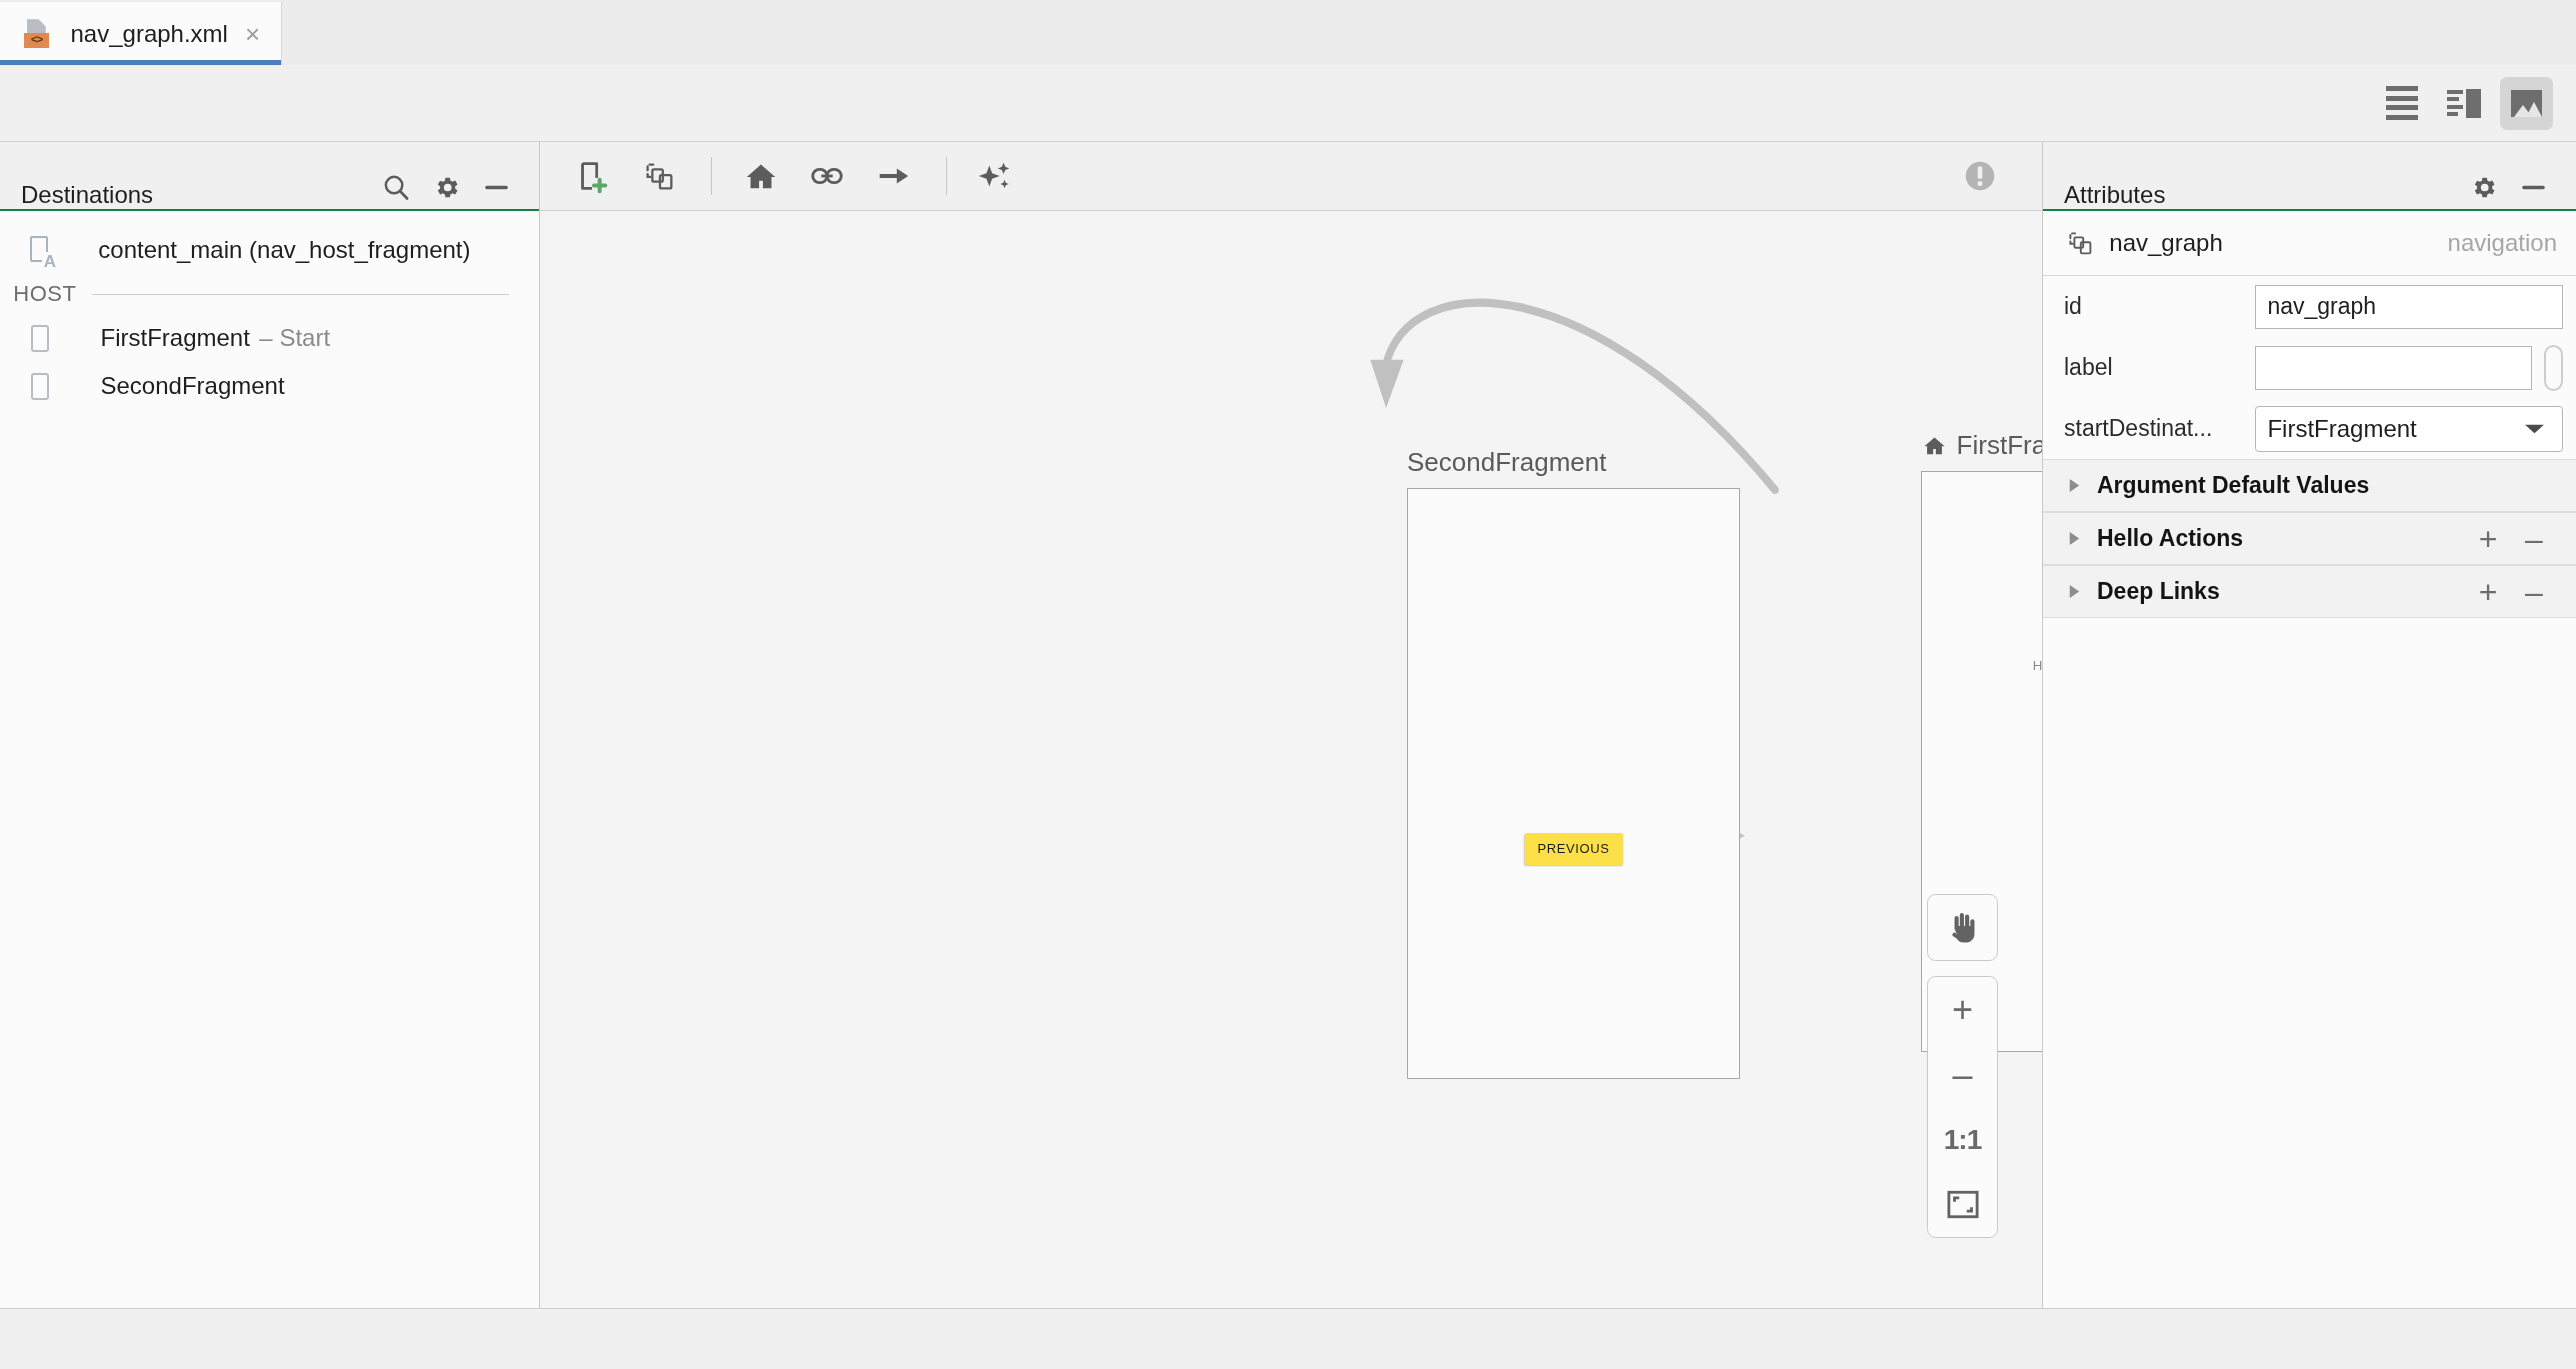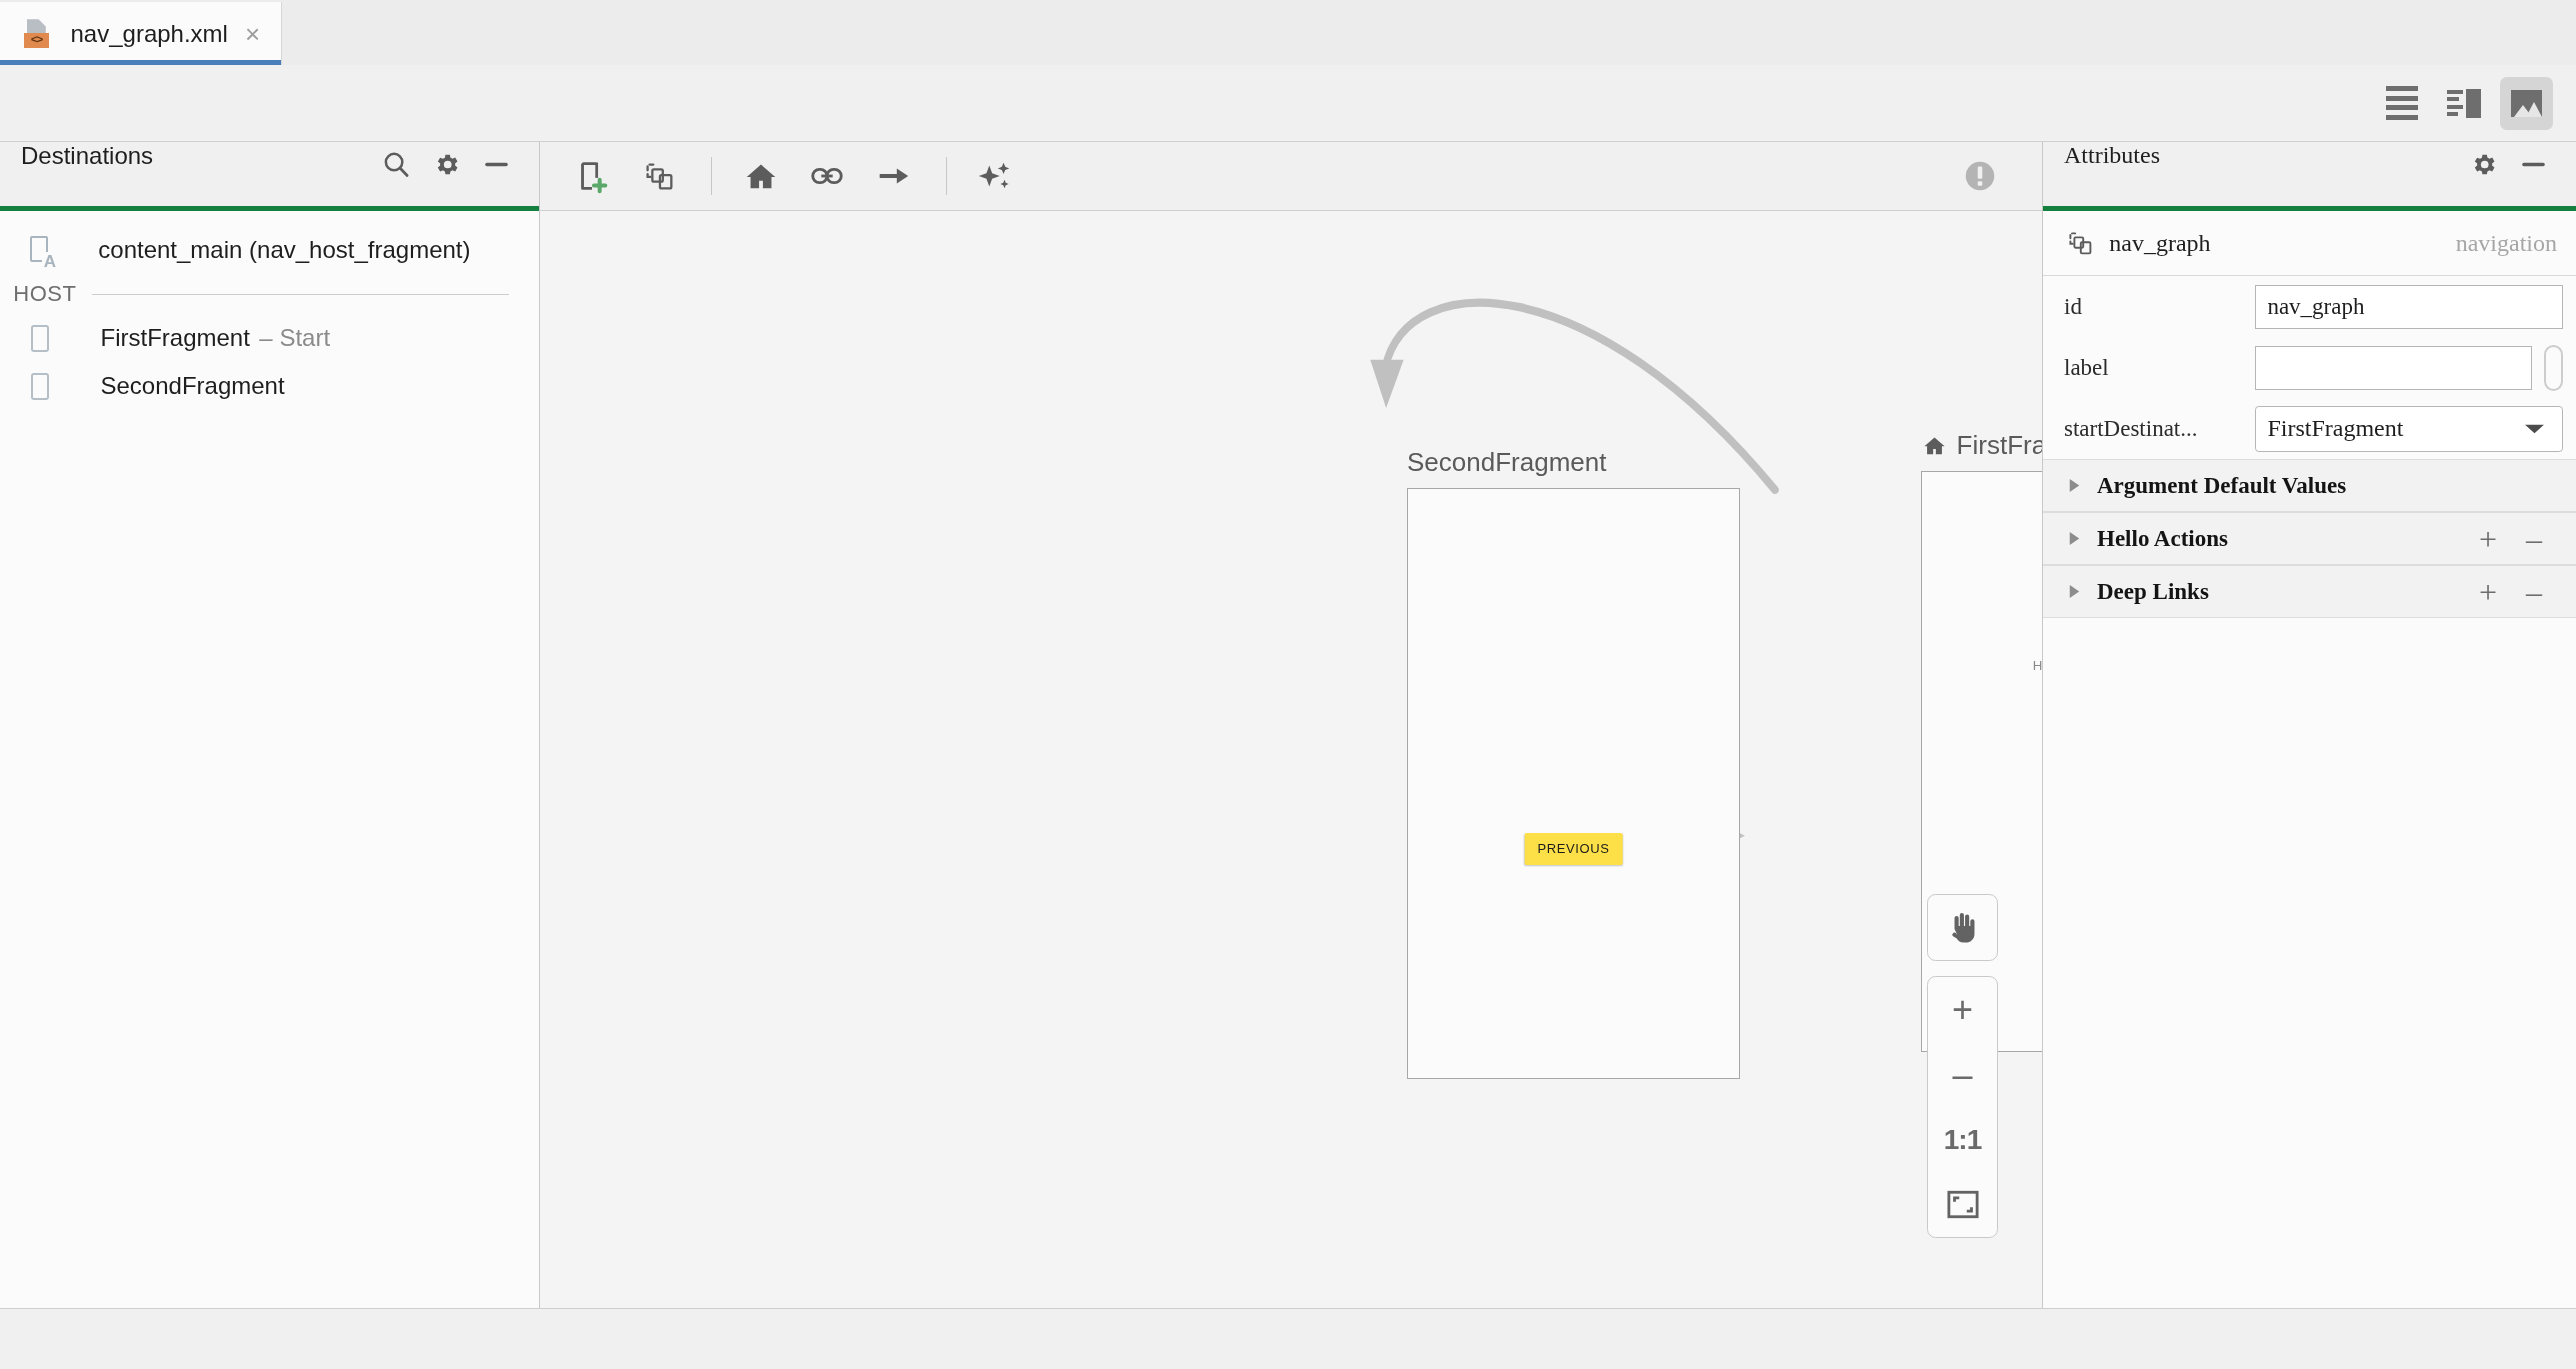--- a/index.html
+++ b/index.html
@@ -155,23 +155,23 @@
     flex: 0 0 539px;
     display: flex;
     flex-direction: column;
     background: #fbfbfb;
     border-right: 1px solid #c8c8c8;
   }
   .panel-head {
     height: 69px;
     flex: 0 0 auto;
     background: #f0f0f0;
-    border-bottom: 5px solid #15803d;
-    display: flex;
-    align-items: flex-start;
+    border-bottom: 2px solid #15803d;
+    display: flex;
+    align-items: flex-end;
     padding: 0 21px 0 21px;
     box-sizing: border-box;
   }
   .panel-title {
     font-size: 24px;
     color: #1e1e1e;
     flex: 1 1 auto;
   }
   .head-icon {
     width: 44px; height: 44px;
@@ -382,21 +382,20 @@
   }
 
   
   .attr-panel {
     width: 533px;
     flex: 0 0 533px;
     background: #fbfbfb;
     border-left: 1px solid #c8c8c8;
     display: flex;
     flex-direction: column;
-    font-family: Liberation Serif, serif;
   }
   .attr-head-row {
     height: 65px;
     flex: 0 0 auto;
     display: flex;
     align-items: center;
     padding: 0 19px 0 21px;
     box-sizing: border-box;
     border-bottom: 1px solid #d8d8d8;
     background: #fbfbfb;

